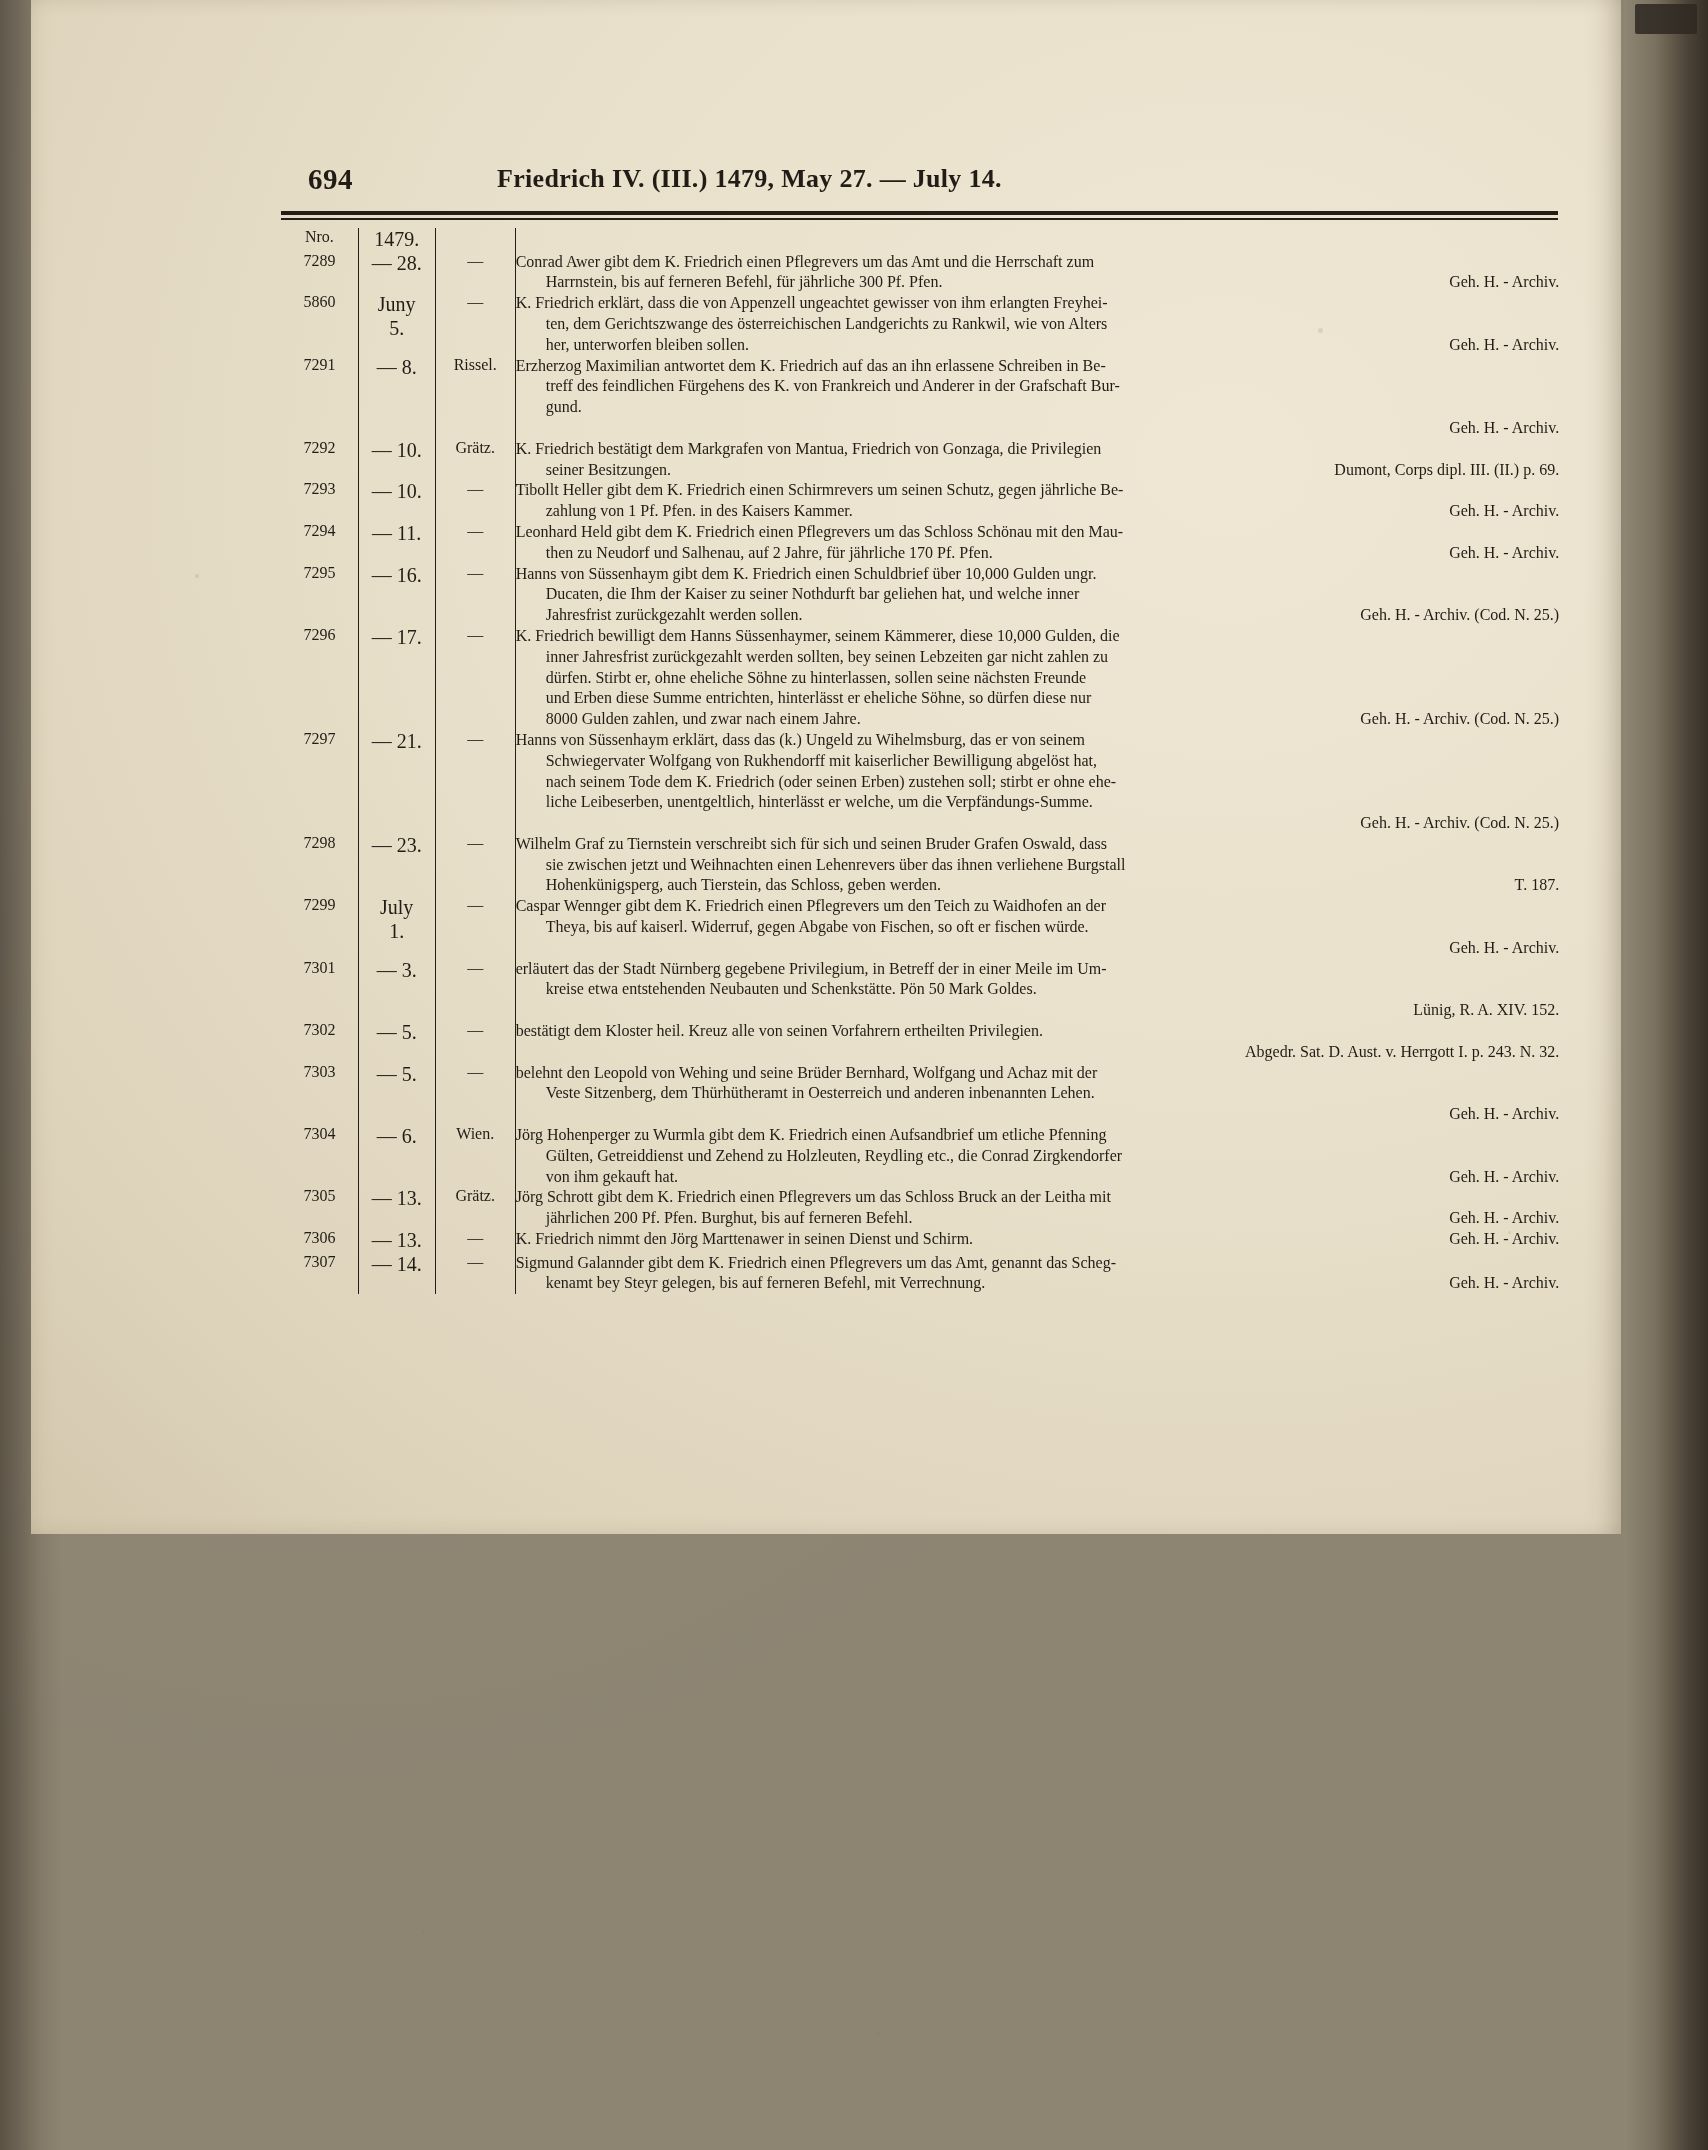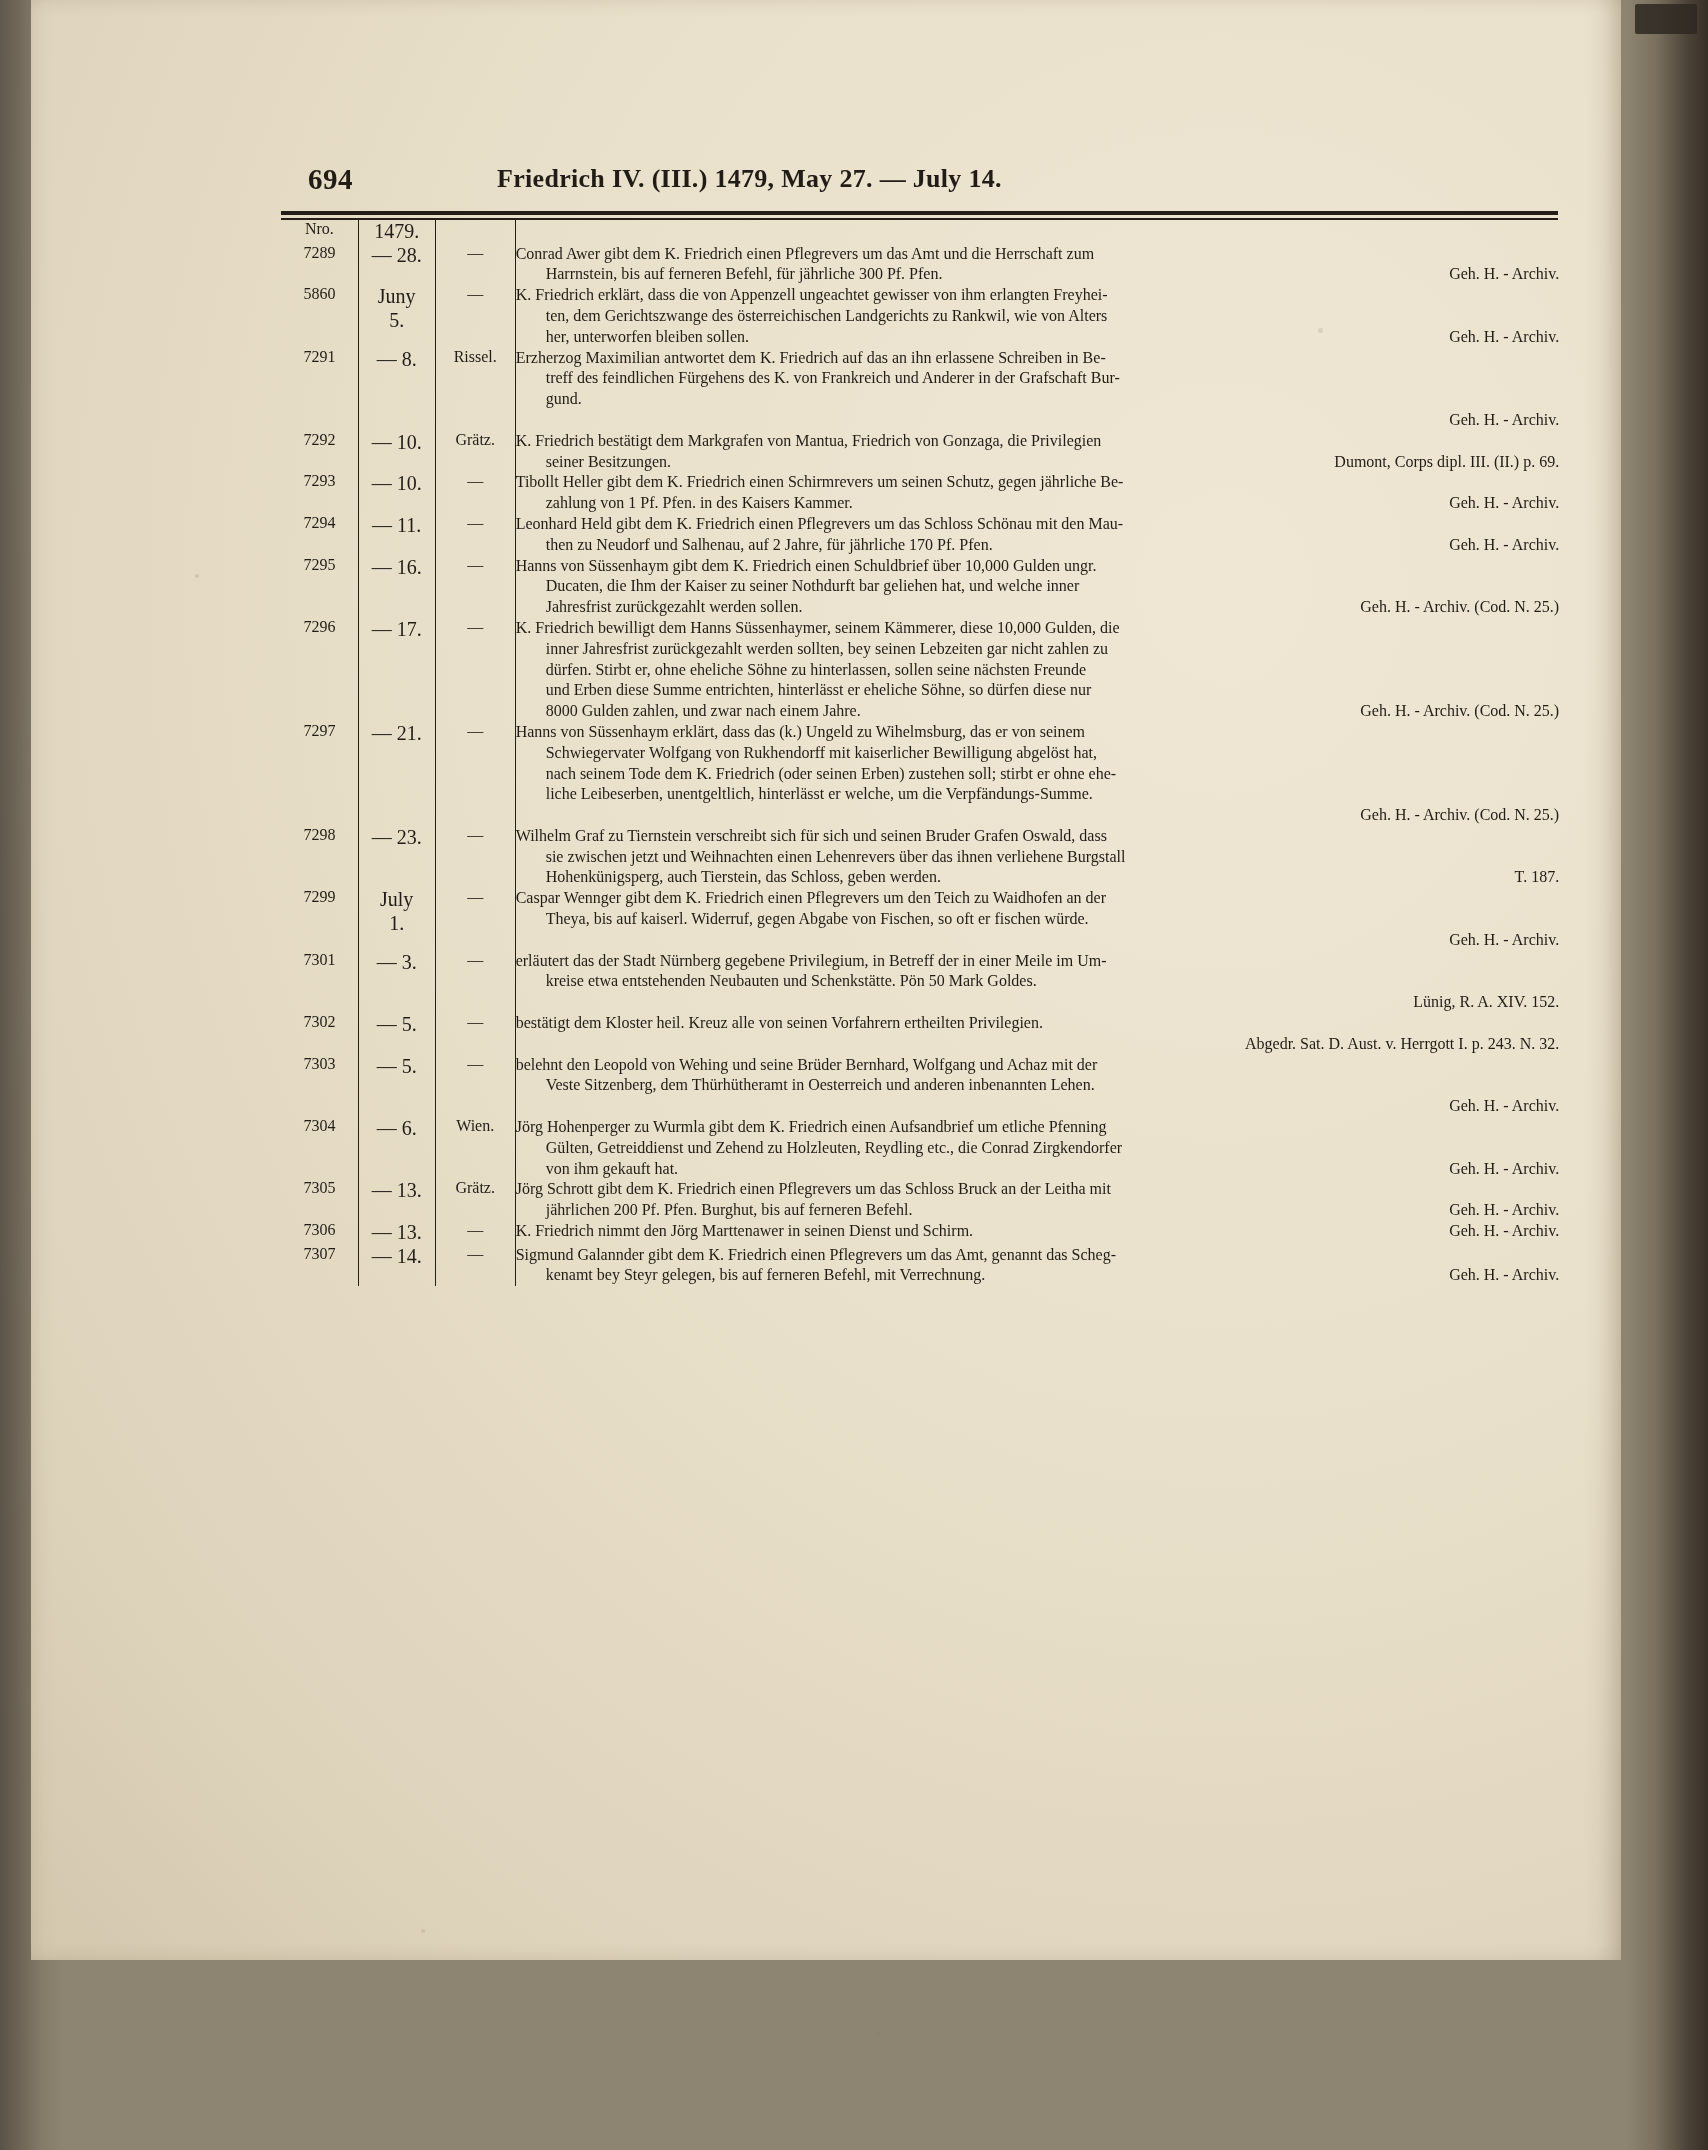--- a/index.html
+++ b/index.html
@@ -20,21 +20,21 @@
     inset: 0;
     background:
       radial-gradient(ellipse at 20% 15%, rgba(255,255,255,0.05), rgba(0,0,0,0) 60%),
       linear-gradient(90deg, #5b5246 0px, #6e6556 20.5px, #837a68 41px, #8d8472 62px);
   }
   #page {
     position: absolute;
     left: 31px;
     top: 0px;
     width: 1590px;
-    height: 1960px;
+    height: 1534px;
     background:
       radial-gradient(ellipse at 75% 30%, #efe7d4 0%, #e9e0cb 45%, #ded4bc 80%, #d3c8ae 100%);
     box-shadow: inset -20.5px 0 31px -18px rgba(90,75,50,0.45),
                 inset 10.3px 0 26px -15.4px rgba(120,100,70,0.30);
   }
   
   #gutter-right {
     position: absolute;
     right: 0;
     top: 0;
@@ -106,21 +106,21 @@
     width: 1277px;
     margin-left: 9.2px;
     margin-top: 3.6px;
   }
 
   
   table.reg {
     border-collapse: collapse;
     width: 1277px;
     margin-left: 9.2px;
-    margin-top: 0px;
+    margin-top: 8px;
     table-layout: fixed;
   }
   table.reg td, table.reg th {
     vertical-align: top;
     padding: 0;
   }
   col.c-nro  { width: 77px; }
   col.c-date { width: 77px; }
   col.c-place{ width: 80px; }
   col.c-text { width: 1044px; }

